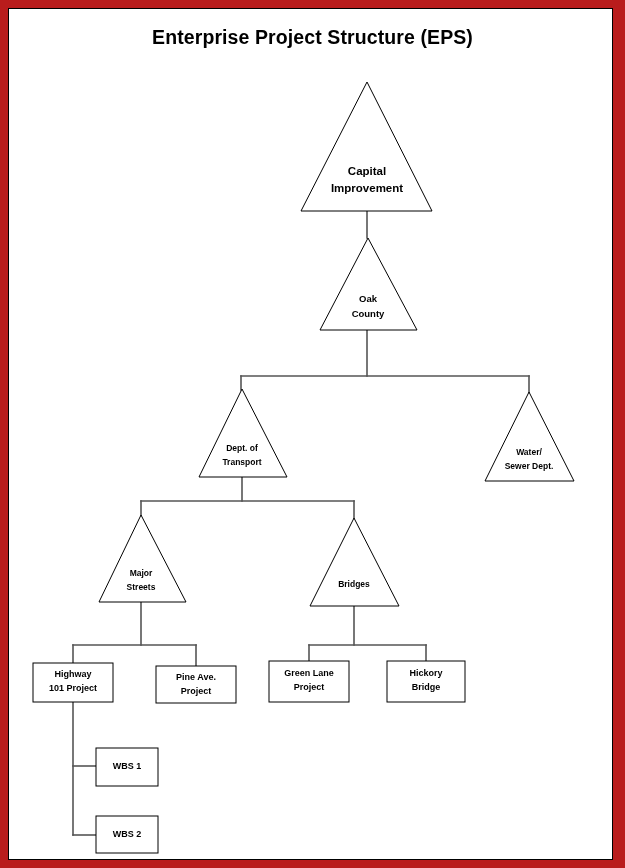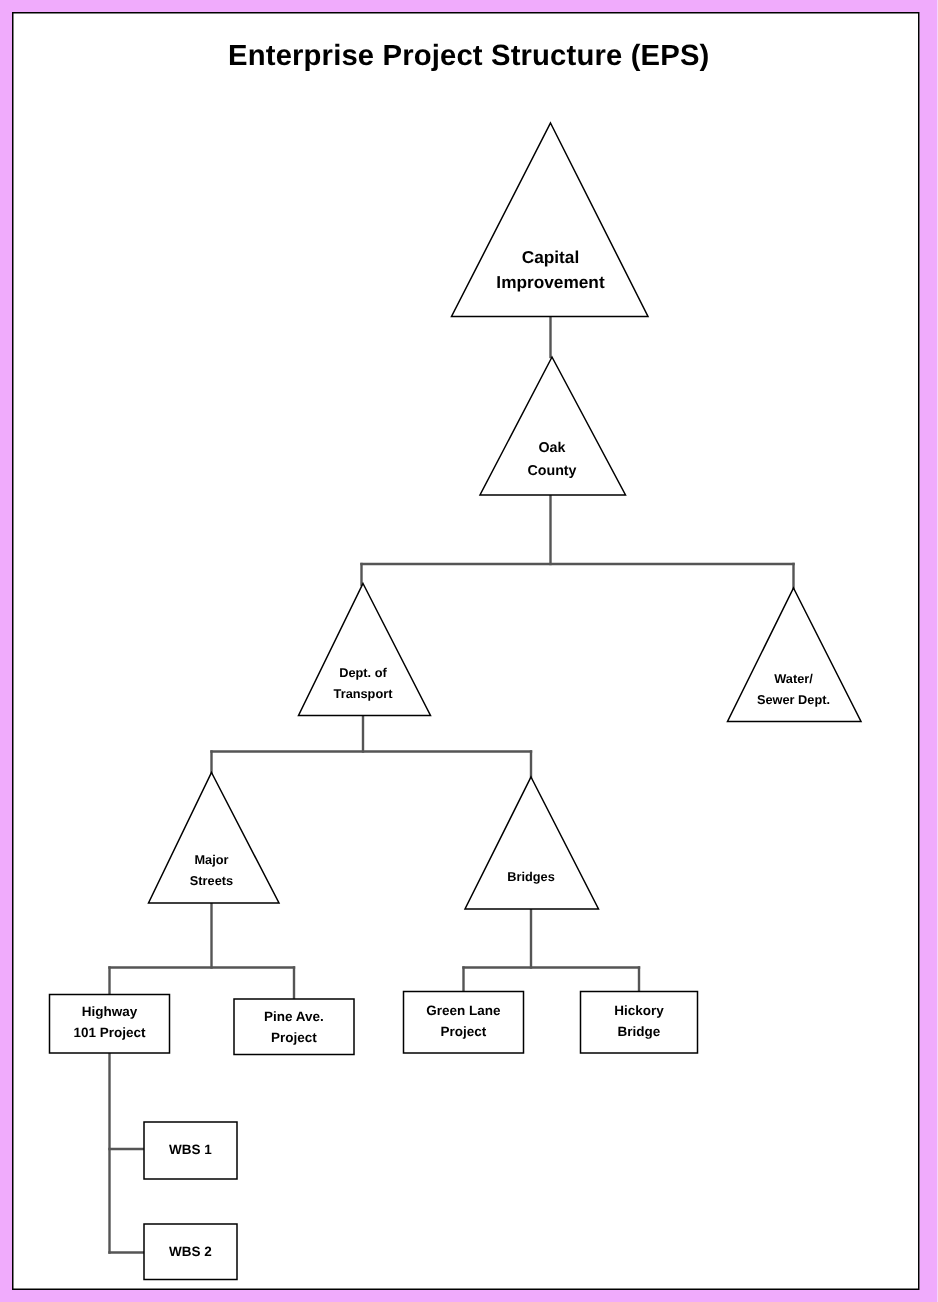--- a/index.html
+++ b/index.html
@@ -10,21 +10,21 @@
   body {
     width: 625px;
     height: 868px;
     font-family: "Liberation Sans", sans-serif;
     overflow: hidden;
   }
   #page {
     position: relative;
     width: 625px;
     height: 868px;
-    background: #f0abfc;
+    background: #b91c1c;
   }
   #frame {
     position: absolute;
     left: 8px;
     top: 8px;
     width: 605px;
     height: 852px;
     border: 1px solid #000000;
     box-sizing: border-box;
     background: #ffffff;

